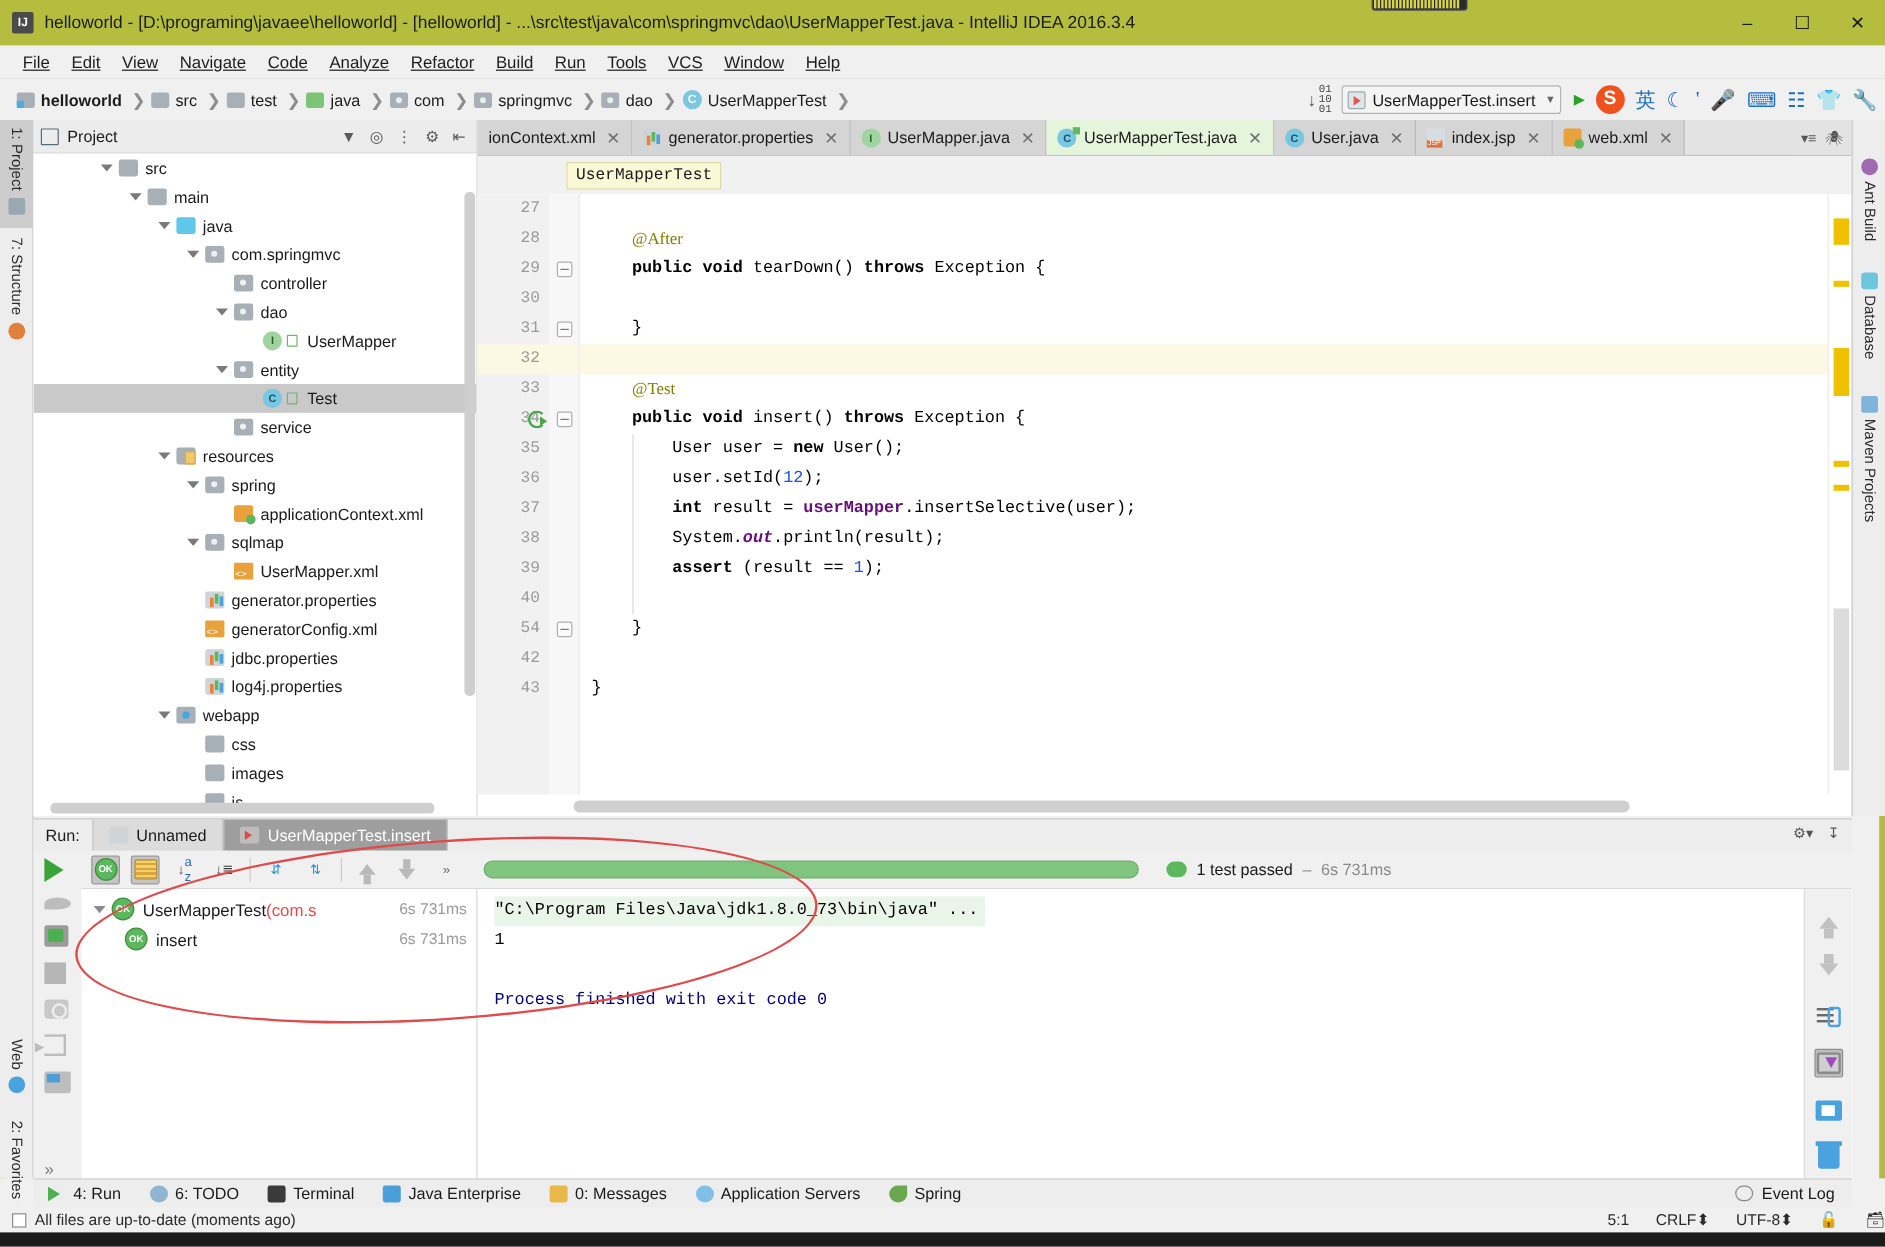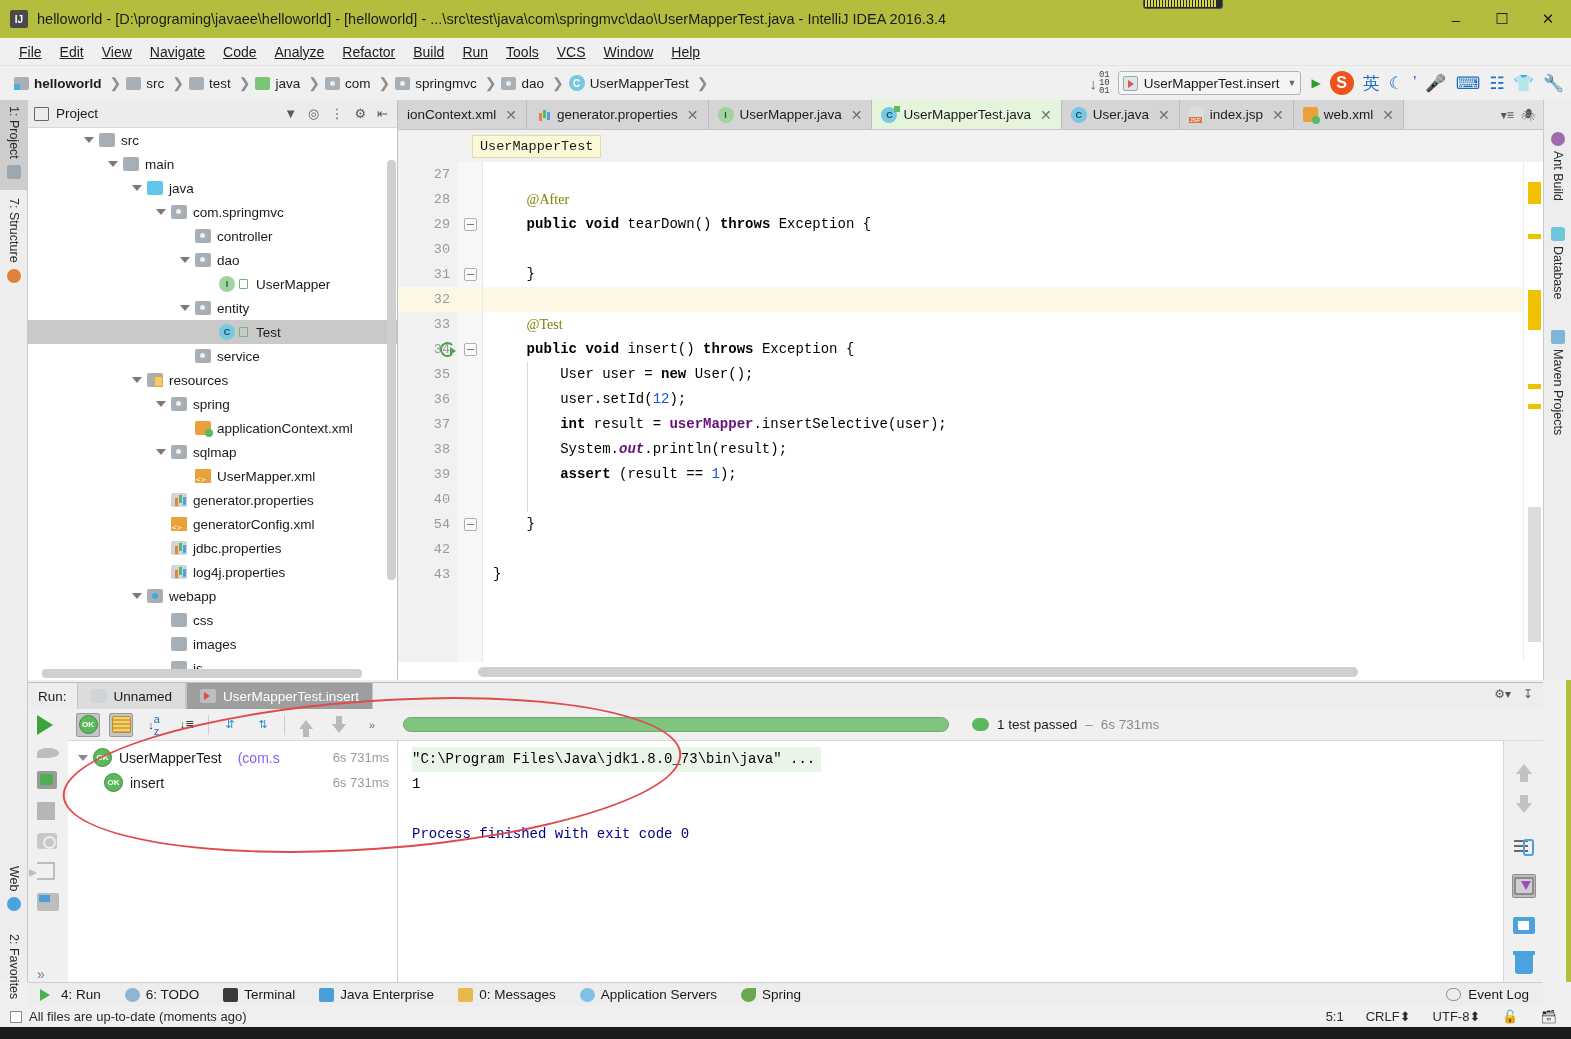--- a/index.html
+++ b/index.html
@@ -233,21 +233,21 @@
   .progbar{ margin-left:10px;width:546px;height:15px;border:1px solid #6faa6f;border-radius:8px;background:#7fc47f; }
   .passtext{ margin-left:14px;font-size:13.5px;display:flex;align-items:center;gap:8px; }
   .pill{ width:17px;height:13px;border-radius:7px;background:#5cb85c; }
   .passtext .dur{ color:#8a8a8a; }
 
   #testsplit{ position:absolute;top:32px;left:0;right:0;bottom:0;display:flex;background:#fff; }
   #testtree{ width:330px;background:#fff;border-right:1px solid #cfcfcf;padding-top:4px; }
   .ttrow{ height:25px;display:flex;align-items:center;font-size:14px;padding-left:10px;white-space:nowrap; }
   .ttrow .tarrow{ width:11px;height:11px;position:relative;margin-right:4px;flex:none; }
   .ttrow .tarrow:after{content:"";position:absolute;border-left:5px solid transparent;border-right:5px solid transparent;border-top:6px solid #8a8a8a;top:3px;}
-  .ttrow .pkg-dim{ color:#8b5cf6;margin-left:16px; }
+  .ttrow .pkg-dim{ color:#ef4444;margin-left:0; }
   .ttrow .time{ margin-left:auto;color:#9a9a9a;font-size:13px;padding-right:8px; }
   #console{ flex:1;background:#fff;position:relative;padding:6px 0 0 14px;font-family:"Liberation Mono",monospace;font-size:14px; }
   .coline{ height:25px;line-height:25px;white-space:pre;color:#000080; }
   .coline.cmd{ background:#eaf5ea;display:inline-block;padding-right:6px;color:#000; }
   .coline.plain{ color:#000; }
   #consoleright{ width:40px;background:#f0f0f0;border-left:1px solid #d5d5d5;display:flex;flex-direction:column;align-items:center;padding-top:16px;gap:15px; }
   .cri{ width:24px;height:24px;position:relative;display:flex;align-items:center;justify-content:center; }
   .cri.pressed{ background:#bdbdbd;border:1px solid #8f8f8f;border-radius:2px; }
   .ar-up{width:0;height:0;border-left:8px solid transparent;border-right:8px solid transparent;border-bottom:10px solid #c2c2c2;position:relative;}
   .ar-up:after{content:"";position:absolute;left:-4px;top:10px;width:8px;height:8px;background:#c2c2c2;}
@@ -282,21 +282,21 @@
   .bi.spring{ background:#6aa84f;border-radius:50% 0 50% 50%; }
   .eventlog{ margin-left:auto;display:flex;align-items:center;gap:7px;padding-right:14px;font-size:13.5px; }
   .eventlog .bubble{ width:15px;height:13px;border:1.5px solid #8a8a8a;border-radius:7px; }
 
   #statusline{
     position:absolute;left:0;bottom:12px;width:1571px;height:21px;background:#f0f0f0;
     display:flex;align-items:center;font-size:13px;color:#2b2b2b;
   }
   #statusline .sl-left{ padding-left:10px;display:flex;align-items:center;gap:7px; }
   #statusline .checkbox{ width:12px;height:12px;border:1px solid #8a8a8a;background:#fff; }
-  #statusline .sl-right{ margin-left:auto;display:flex;align-items:center;gap:22px;padding-right:14px; }
+  #statusline .sl-right{ margin-left:auto;display:flex;align-items:center;gap:22px;}
   #taskbar{ position:absolute;left:0;bottom:0;width:1571px;height:12px;background:#1b1b1b; }
   .lasso{ position:absolute; left:62px; top:700px; width:620px; height:150px;
     border:2.2px solid #e04a4a; border-radius:50%/50%; pointer-events:none;
     transform:rotate(-4deg); }
   .left-edge{ position:absolute;left:0;top:100px;width:5px;height:882px;background:#b5bd3e; }
   .right-edge{ position:absolute;right:0;top:100px;width:5px;height:882px;background:#b5bd3e; }
 </style>
 </head>
 <body>
 

